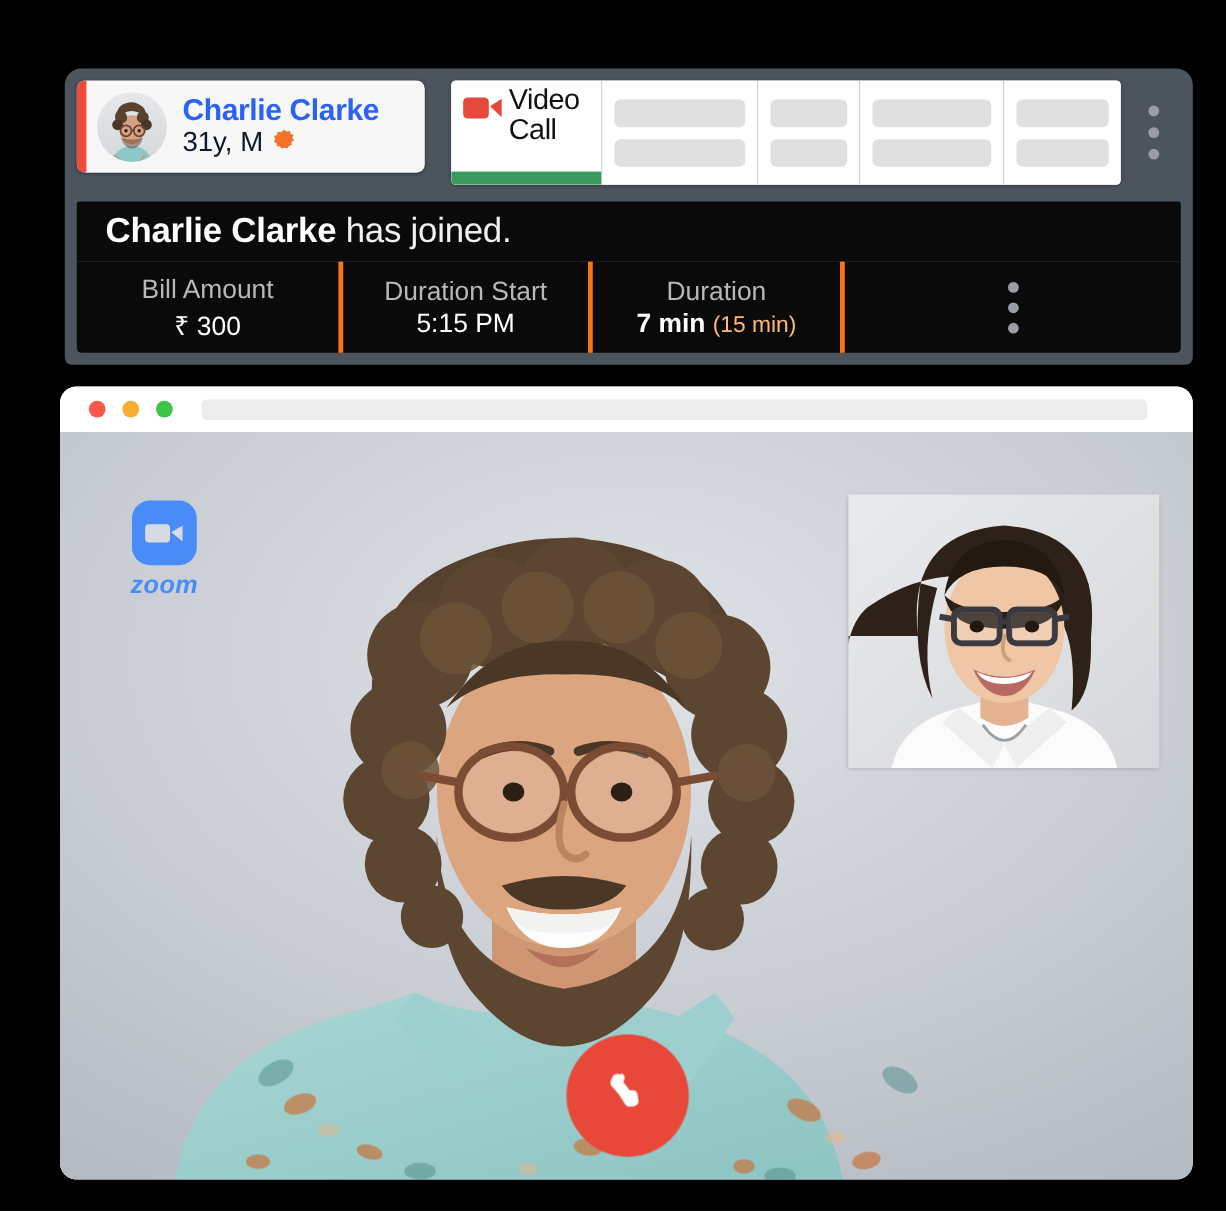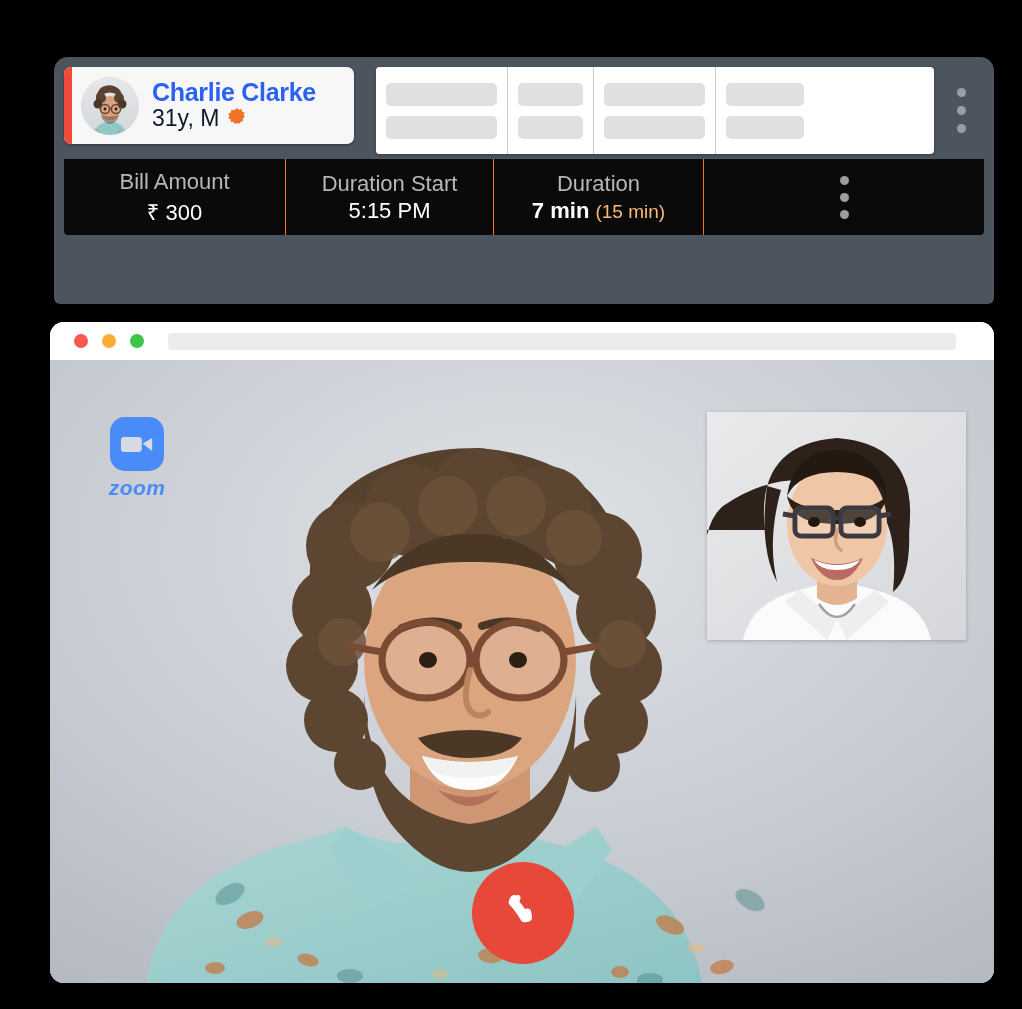--- a/index.html
+++ b/index.html
@@ -202,21 +202,21 @@
     background: #0a0a0a;
     display: flex;
     align-items: stretch;
     border-radius: 0 0 4px 4px;
   }
   .stat {
     display: flex;
     flex-direction: column;
     align-items: center;
     justify-content: center;
-    border-right: 1px solid #f97316;
+    border-right: 4px solid #f97316;
     box-sizing: border-box;
     gap: 1px;
   }
   .stat.s1 { width: 222px; }
   .stat.s2 { width: 208px; }
   .stat.s3 { width: 208px; }
   .stat.s4 { width: 210px; }
   .stat-label {
     font-size: 22px;
     color: #b8b8b8;
@@ -400,20 +400,33 @@
             <svg class="badge-star" viewBox="0 0 24 24" xmlns="http://www.w3.org/2000/svg">
               <path d="M12 1.2l2.1 1.9 2.7-.9.9 2.7 2.7 1-1.3 2.5 1.6 2.3-2.3 1.6.3 2.9-2.8.4-1.2 2.6-2.6-1.2-2.4 1.6-1.6-2.4-2.9.1-.2-2.9-2.6-1.2 1.3-2.6-1.1-2.7 2.7-1 .6-2.8 2.8.5z" fill="#f2722a"></path>
               <circle cx="12" cy="11.5" r="6.4" fill="#f2722a"></circle>
             </svg>
           </div>
         </div>
       </div>
 
       <div class="tab-strip">
 
+        <div class="tab tab-active">
+          <div class="tab-active-inner">
+            <svg class="cam-icon" viewBox="0 0 36 26" xmlns="http://www.w3.org/2000/svg">
+              <rect x="1" y="4" width="22" height="18" rx="4" fill="#e7483c"></rect>
+              <path d="M24 11.5 L34 5 L34 21 Z" fill="#e7483c"></path>
+            </svg>
+            <div class="tab-label">
+              <div>Video</div>
+              <div>Call</div>
+            </div>
+          </div>
+          <div class="tab-greenbar"></div>
+        </div>
 
         <div class="tab tab-skel w1">
           <div class="skel-bar"></div>
           <div class="skel-bar"></div>
         </div>
 
         <div class="tab tab-skel w2">
           <div class="skel-bar"></div>
           <div class="skel-bar"></div>
         </div>
@@ -429,20 +442,23 @@
         </div>
       </div>
 
       <div class="kebab">
         <div class="dot"></div>
         <div class="dot"></div>
         <div class="dot"></div>
       </div>
     </div>
 
+    <div class="joined-banner">
+      <div class="joined-text"><b>Charlie Clarke</b><span> has joined.</span></div>
+    </div>
 
     <div class="stats-bar">
       <div class="stat s1">
         <div class="stat-label">Bill Amount</div>
         <div class="stat-value">₹ 300</div>
       </div>
       <div class="stat s2">
         <div class="stat-label">Duration Start</div>
         <div class="stat-value">5:15 PM</div>
       </div>

